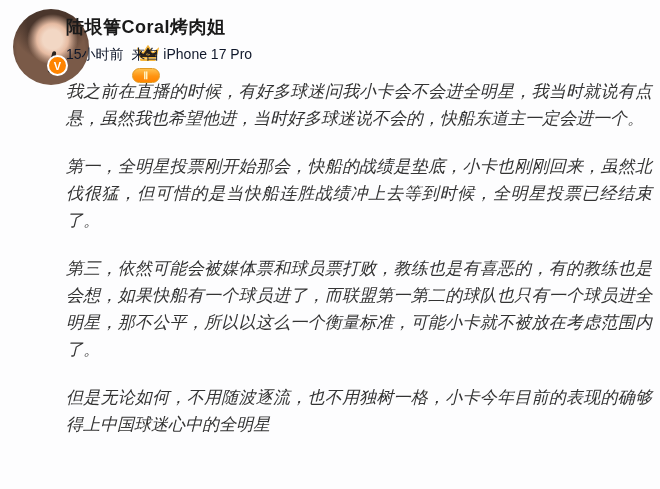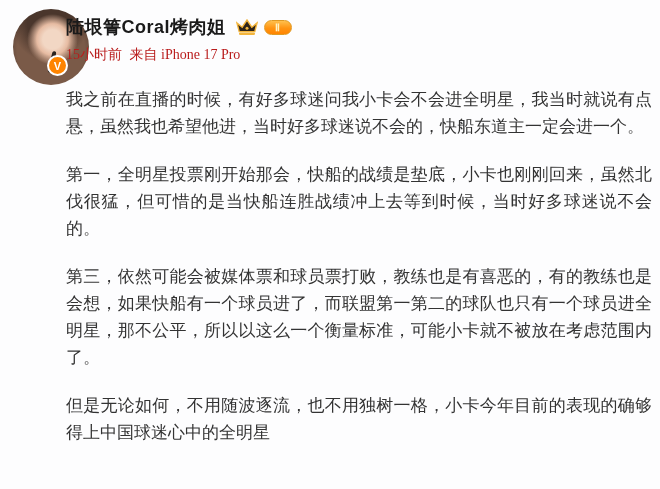--- a/index.html
+++ b/index.html
@@ -30,42 +30,42 @@
   .v-badge {
     position: absolute; left: 34px; top: 46px;
     width: 17px; height: 17px; border-radius: 50%;
     background: #ff8400; border: 2px solid #ffffff;
     color: #ffffff; font-size: 11px; font-weight: bold;
     display: flex; align-items: center; justify-content: center;
     box-sizing: content-box;
   }
 
   
-  .header { position: absolute; left: 66px; top: 15px; display: flex; align-items: center; gap: 6px; }
+  .header { position: absolute; left: 66px; top: 15px; display: flex; align-items: center; gap: 6px; flex-direction: column; }
   .username { font-size: 18px; font-weight: bold; color: #1a1a1a; letter-spacing: 0.5px; }
   .crown-icon { display: inline-flex; margin-left: 4px; }
   .vip-pill {
     height: 15px; min-width: 28px; padding: 0 6px;
     border-radius: 8px;
     background: linear-gradient(180deg, #ffc04d 0%, #ff9412 55%, #ff8400 100%);
     border: 1px solid #e09a23;
     color: #fff3c4; font-size: 10px; font-weight: bold;
     display: flex; align-items: center; justify-content: center;
     box-sizing: border-box;
   }
-  .meta { position: absolute; left: 66px; top: 46px; font-size: 14px; color: #b91c1c; font-family: Liberation Serif, serif; }
+  .meta { position: absolute; left: 66px; top: 46px; font-size: 14px; color: #0f172a; }
   .meta span { margin-right: 4px; }
 
   
   .body-text {
     position: absolute; left: 66px; top: 74px; width: 586px;
     font-size: 17px; line-height: 27px; color: #333333;
     text-align: justify;
   }
-  .body-text p { margin: 12px 0 21px 0; }
+  .body-text p { margin: 4px 0 21px 0; font-style: italic; }
   .body-text p:last-child { margin-bottom: 0; }
 </style>
 </head>
 <body>
 
 <div class="post">
 
   <div class="avatar-wrap">
     <div class="avatar"></div>
     <div class="v-badge">V</div>
@@ -83,20 +83,20 @@
     <span class="vip-pill">Ⅱ</span>
   </div>
 
   <div class="meta">
     <span>15小时前</span>
     <span>来自 iPhone 17 Pro</span>
   </div>
 
   <div class="body-text">
     <p>我之前在直播的时候，有好多球迷问我小卡会不会进全明星，我当时就说有点悬，虽然我也希望他进，当时好多球迷说不会的，快船东道主一定会进一个。</p>
-    <p>第一，全明星投票刚开始那会，快船的战绩是垫底，小卡也刚刚回来，虽然北伐很猛，但可惜的是当快船连胜战绩冲上去等到时候，当时好多球迷说不会的。</p>
+    <p>第一，全明星投票刚开始那会，快船的战绩是垫底，小卡也刚刚回来，虽然北伐很猛，但可惜的是当快船连胜战绩冲上去等到时候，全明星投票已经结束了。</p>
     <p>第三，依然可能会被媒体票和球员票打败，教练也是有喜恶的，有的教练也是会想，如果快船有一个球员进了，而联盟第一第二的球队也只有一个球员进全明星，那不公平，所以以这么一个衡量标准，可能小卡就不被放在考虑范围内了。</p>
     <p>
       <span>但是无论如何，不用随波逐流，也不用独树一格，小卡今年目前的表现的确够得上中国球迷心中的全明星</span>
     </p>
   </div>
 
 </div>
 
 </body></html>

